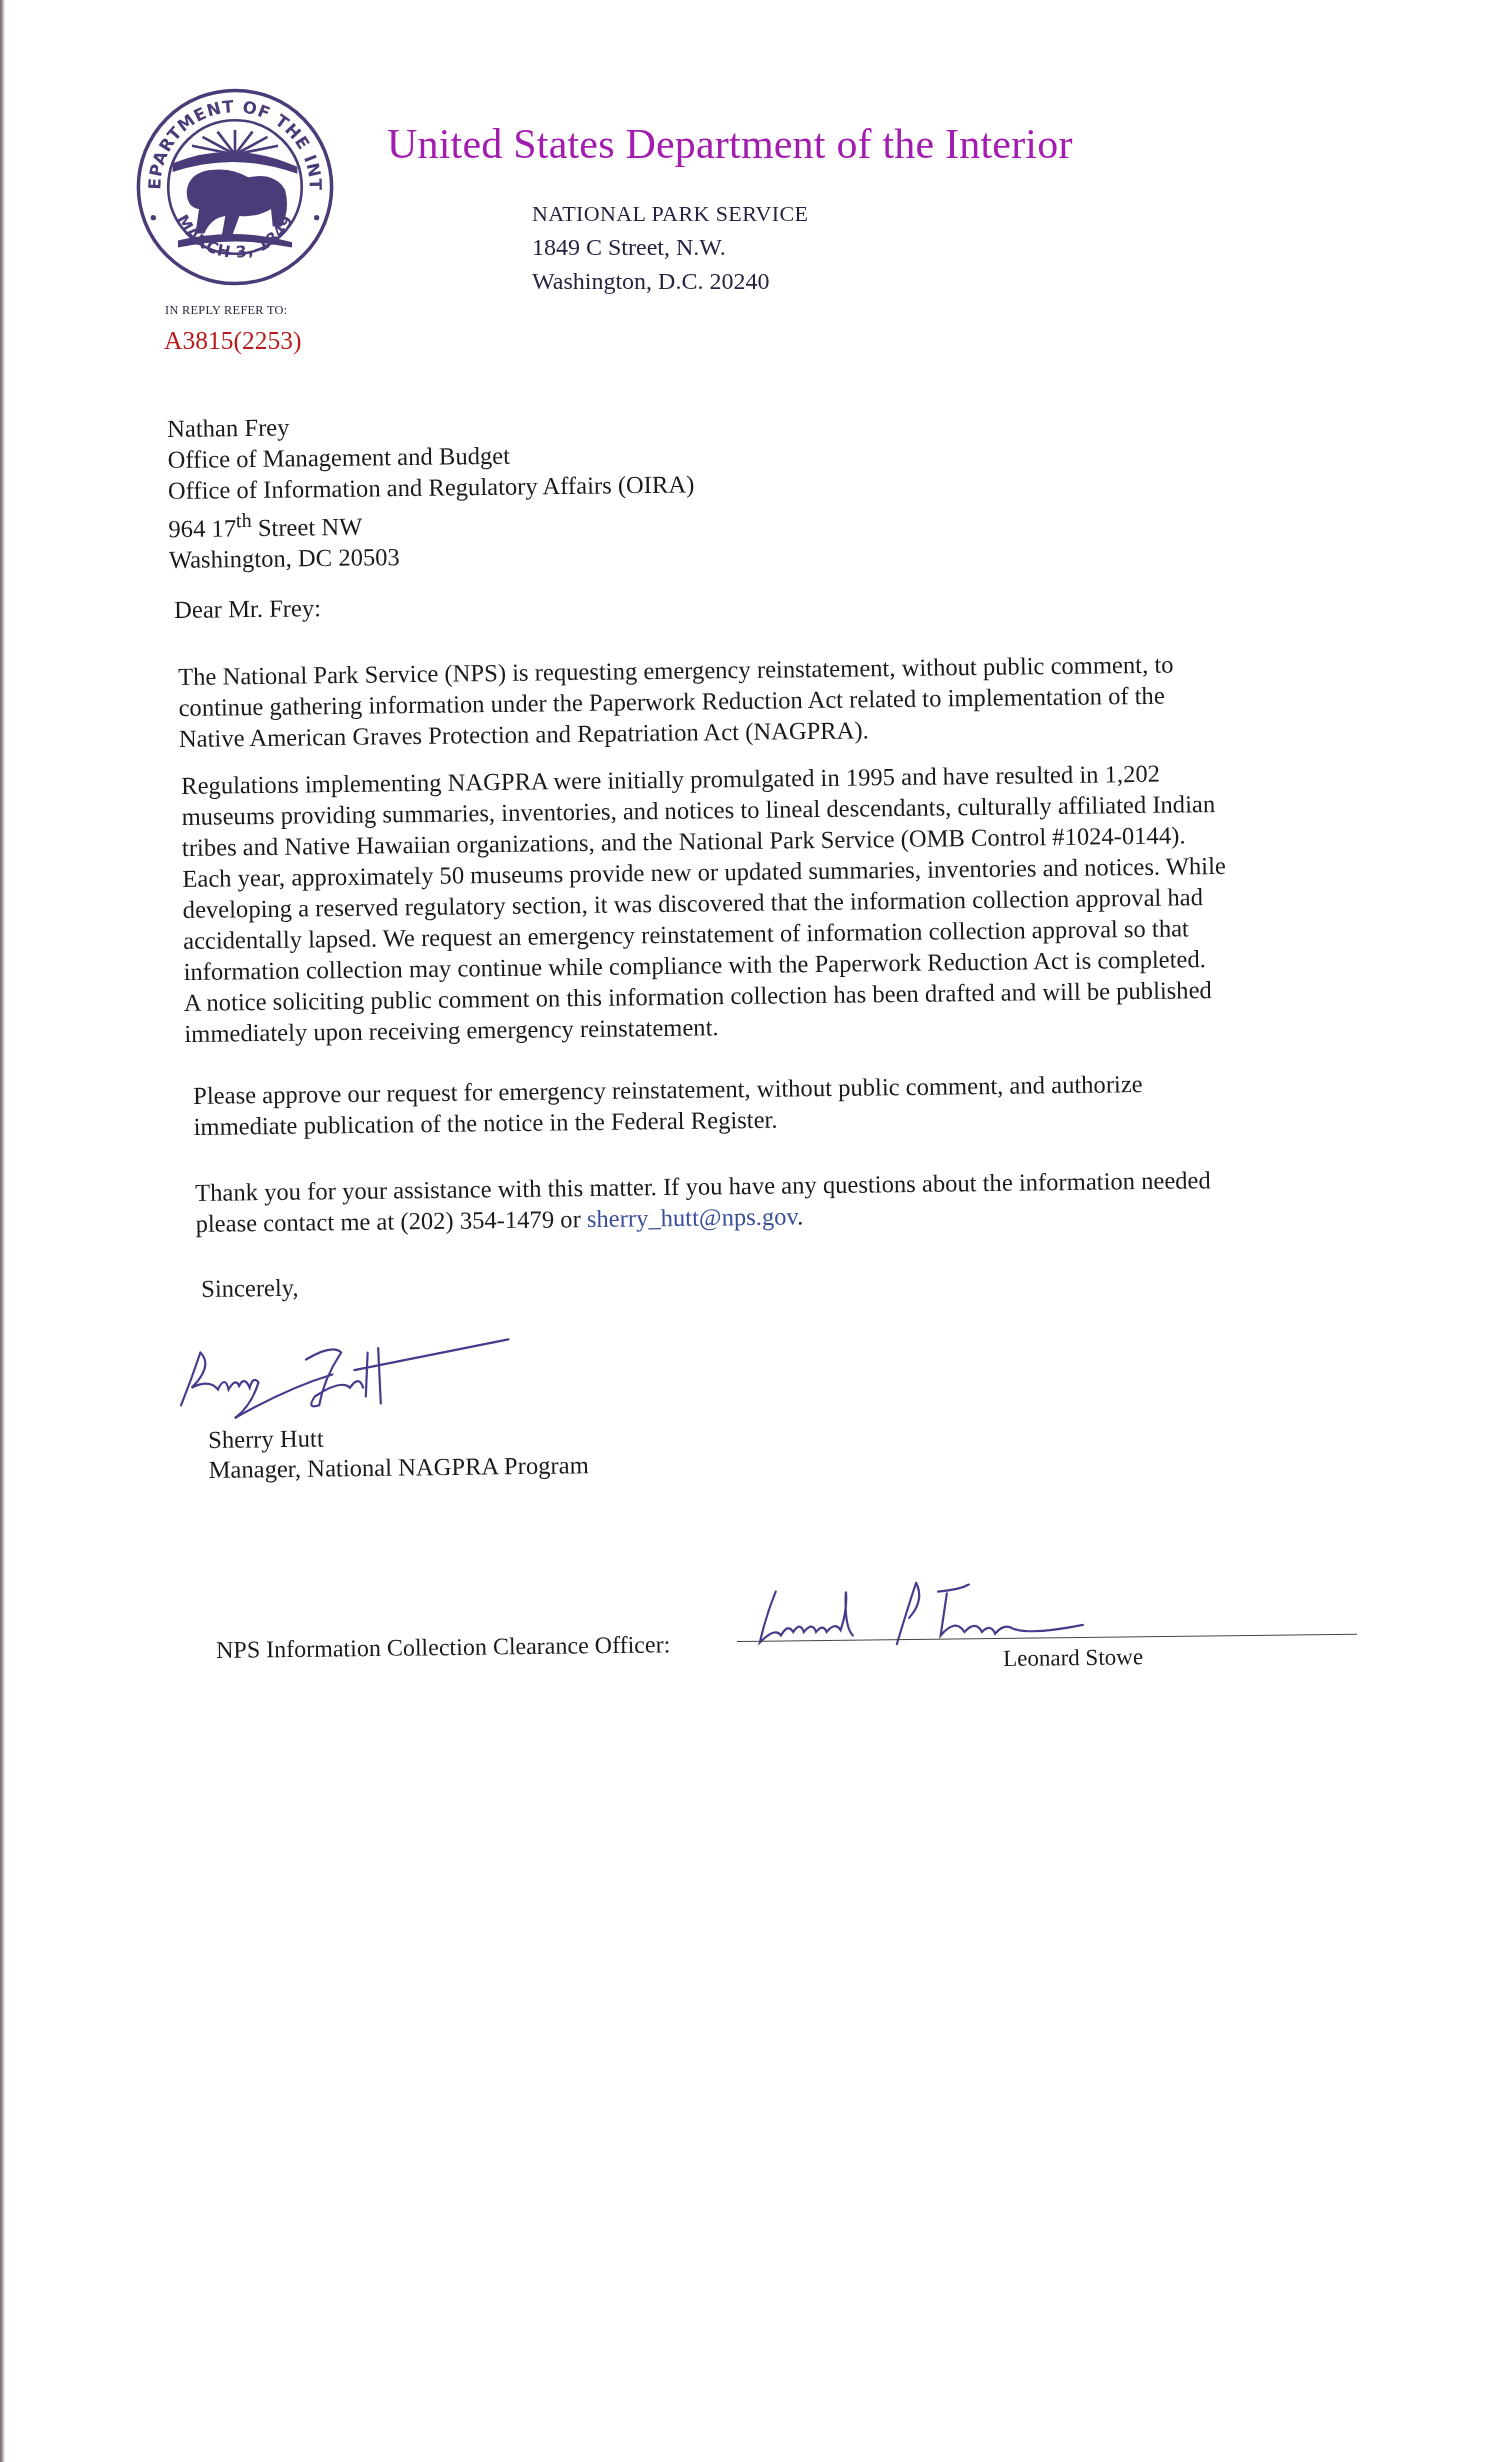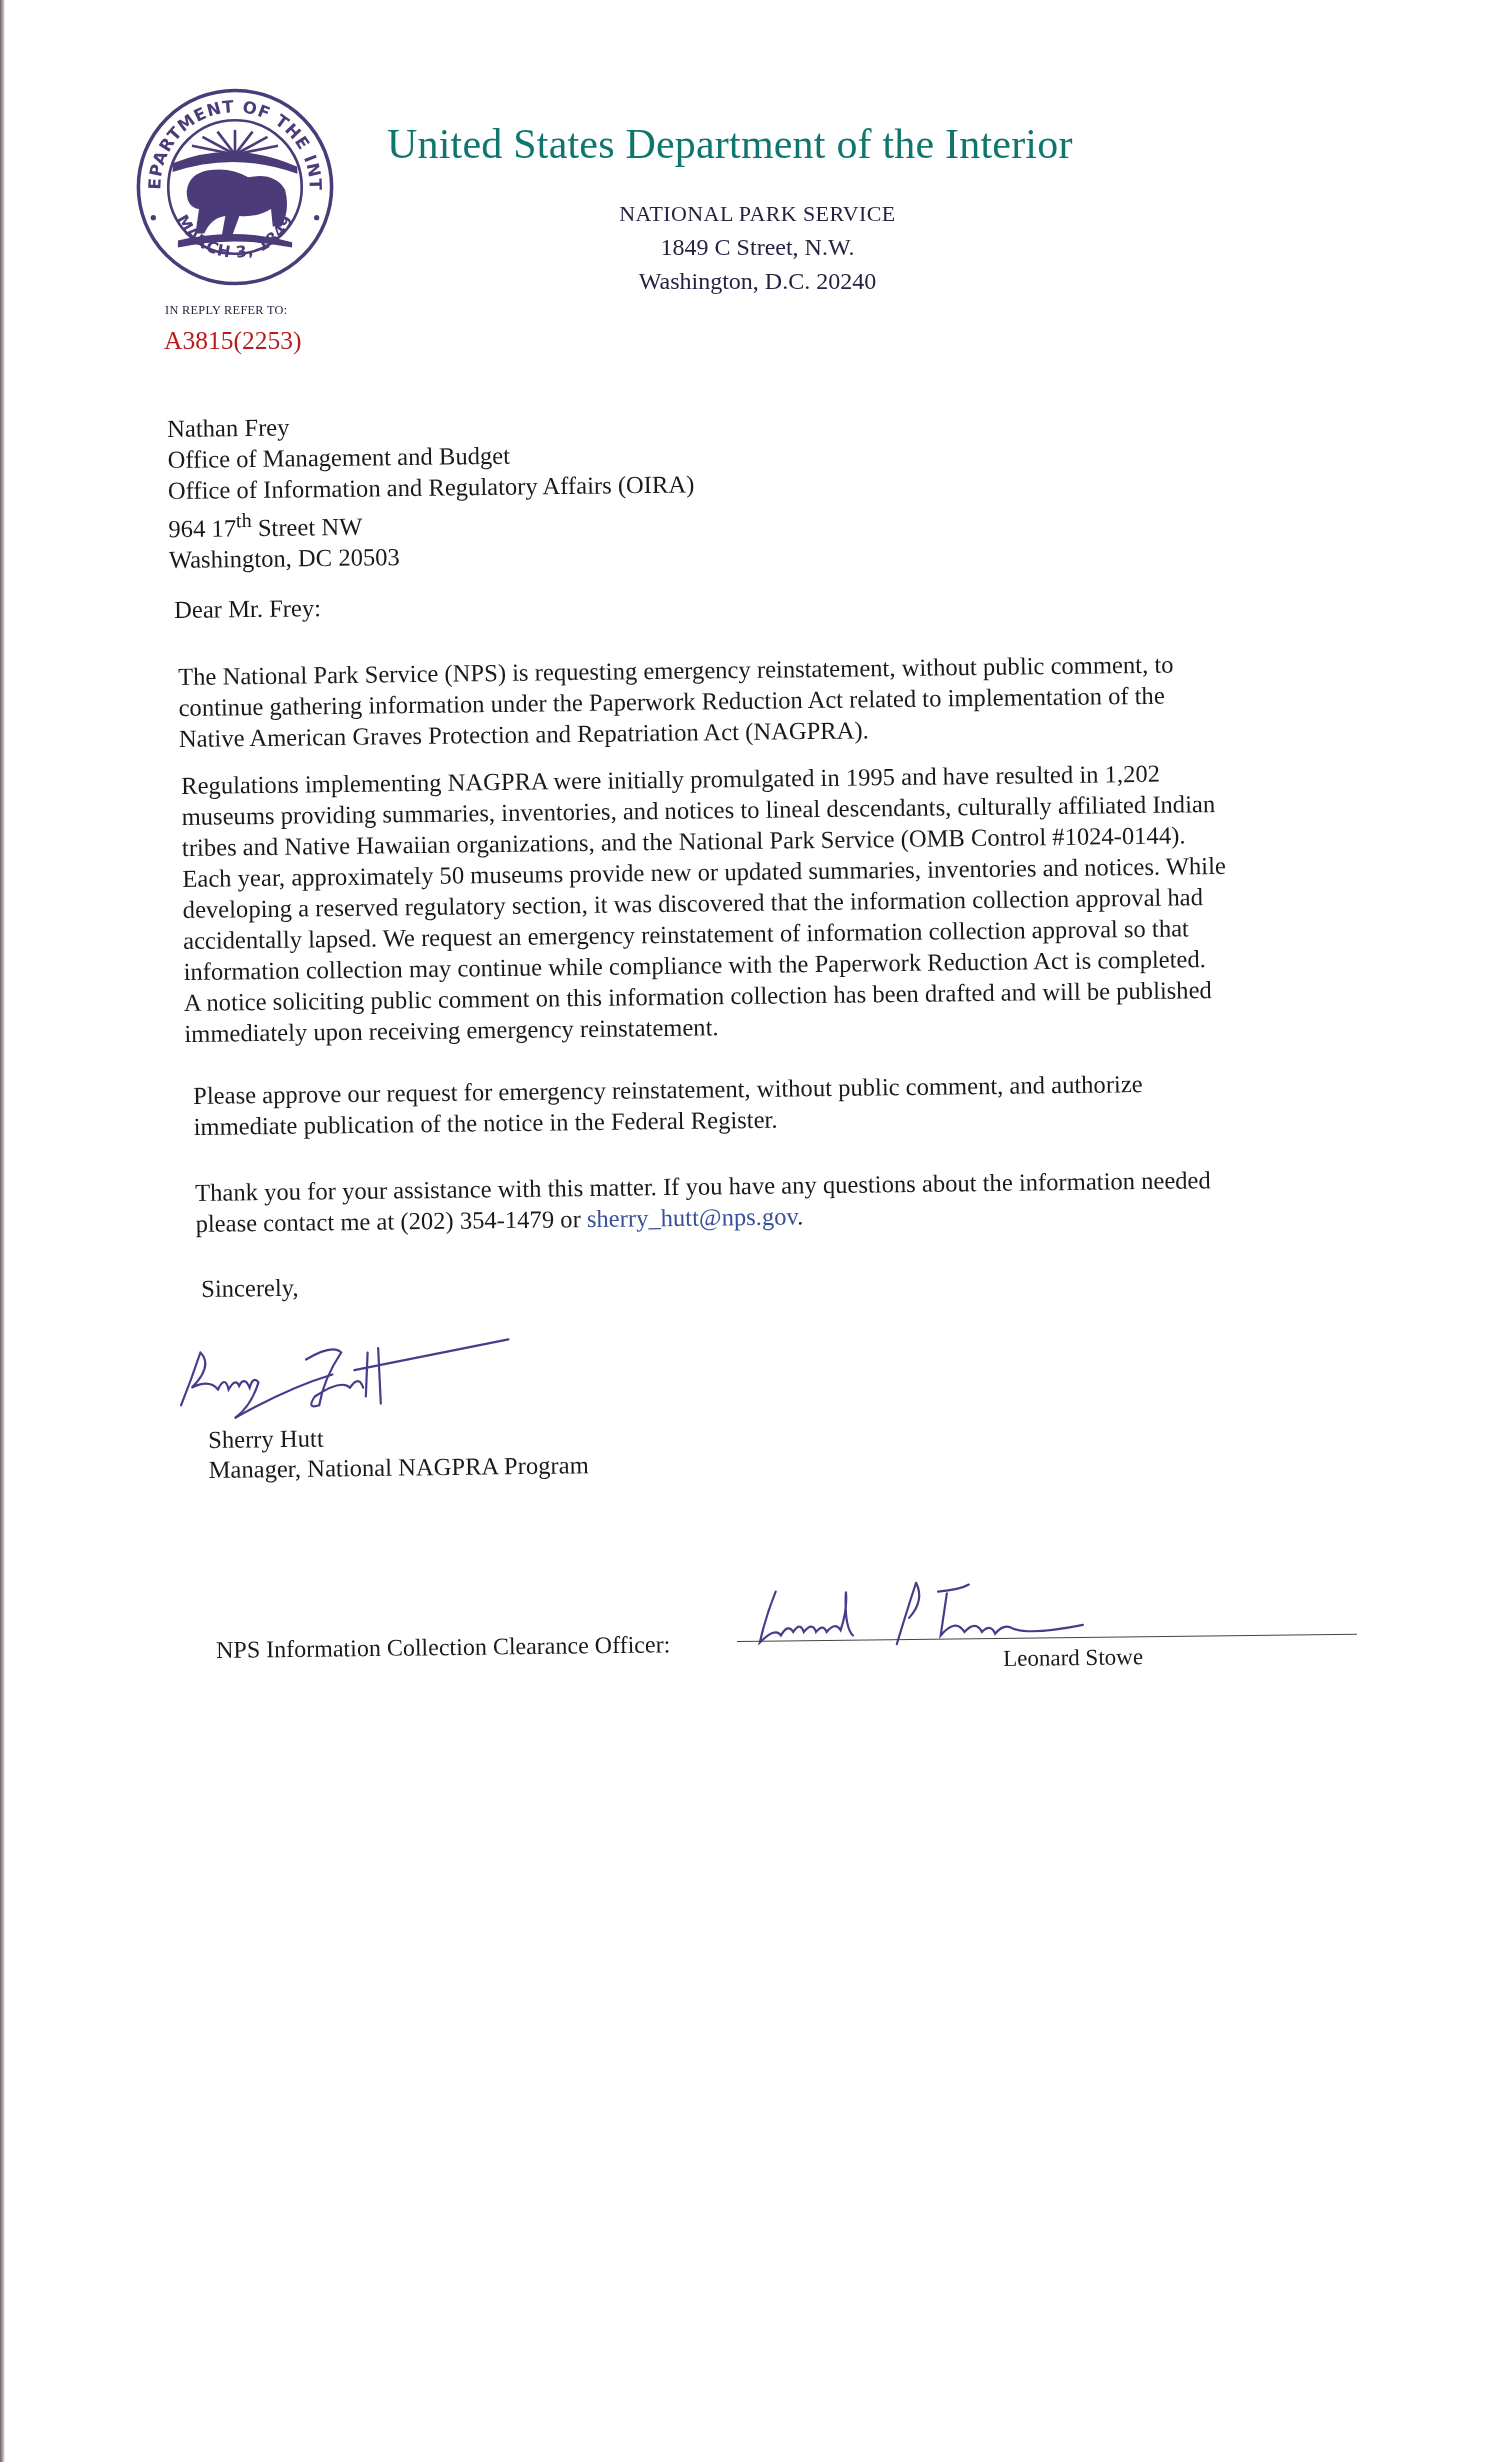--- a/index.html
+++ b/index.html
@@ -1,21 +1,21 @@
 <!DOCTYPE html>
 <html style="font-size:14px"><head>
 <meta charset="utf-8">
 <style>
   html, body { margin: 0; padding: 0; background: #ffffff; }
   body { width: 1495px; height: 2462px; position: relative; overflow: hidden; font-family: "Liberation Serif", "DejaVu Serif", serif; color: #1a1a1a; }
   .page { position: absolute; left: 0; top: 0; width: 1495px; height: 2462px; background: #ffffff; }
   .edge { position: absolute; left: 0; top: 0; width: 5.3px; height: 2462px; background: linear-gradient(to right, #6d6265, #b3adae 60%, #ffffff); }
   .seal { position: absolute; left: 134px; top: 86px; width: 202px; height: 202px; }
-  .dept-title { position: absolute; left: 387px; top: 120px; font-size: 42px; color: #0f766e; letter-spacing: 0.2px; white-space: nowrap; }
-  .nps-block { position: absolute; left: 520px; top: 201px; width: 475px; text-align: center; color: #2a2140; }
+  .dept-title { position: absolute; left: 387px; top: 120px; font-size: 42px; color: #a21caf; letter-spacing: 0.2px; white-space: nowrap; }
+  .nps-block { position: absolute; left: 532px; top: 201px; width: 475px; text-align: left; color: #2a2140; }
   .nps-name { font-size: 22px; letter-spacing: 0.4px; margin-bottom: 7px; }
   .nps-line { font-size: 24px; margin-bottom: 7px; }
   .reply-label { position: absolute; left: 165px; top: 303px; font-size: 12.3px; font-weight: normal; color: #2d2343; letter-spacing: 0.3px; }
   .reply-code { position: absolute; left: 164px; top: 326px; font-size: 25.5px; color: #b91c1c; }
   .rot { position: absolute; transform-origin: left top; transform: rotate(-0.72deg); }
   .addr { left: 167px; top: 413px; font-size: 24.6px; line-height: 31px; }
   .addr div { white-space: nowrap; }
   .salutation { left: 174px; top: 596px; font-size: 24.6px; }
   .para { font-size: 24.6px; line-height: 31px; width: 1187px; }
   .para div { white-space: nowrap; }

